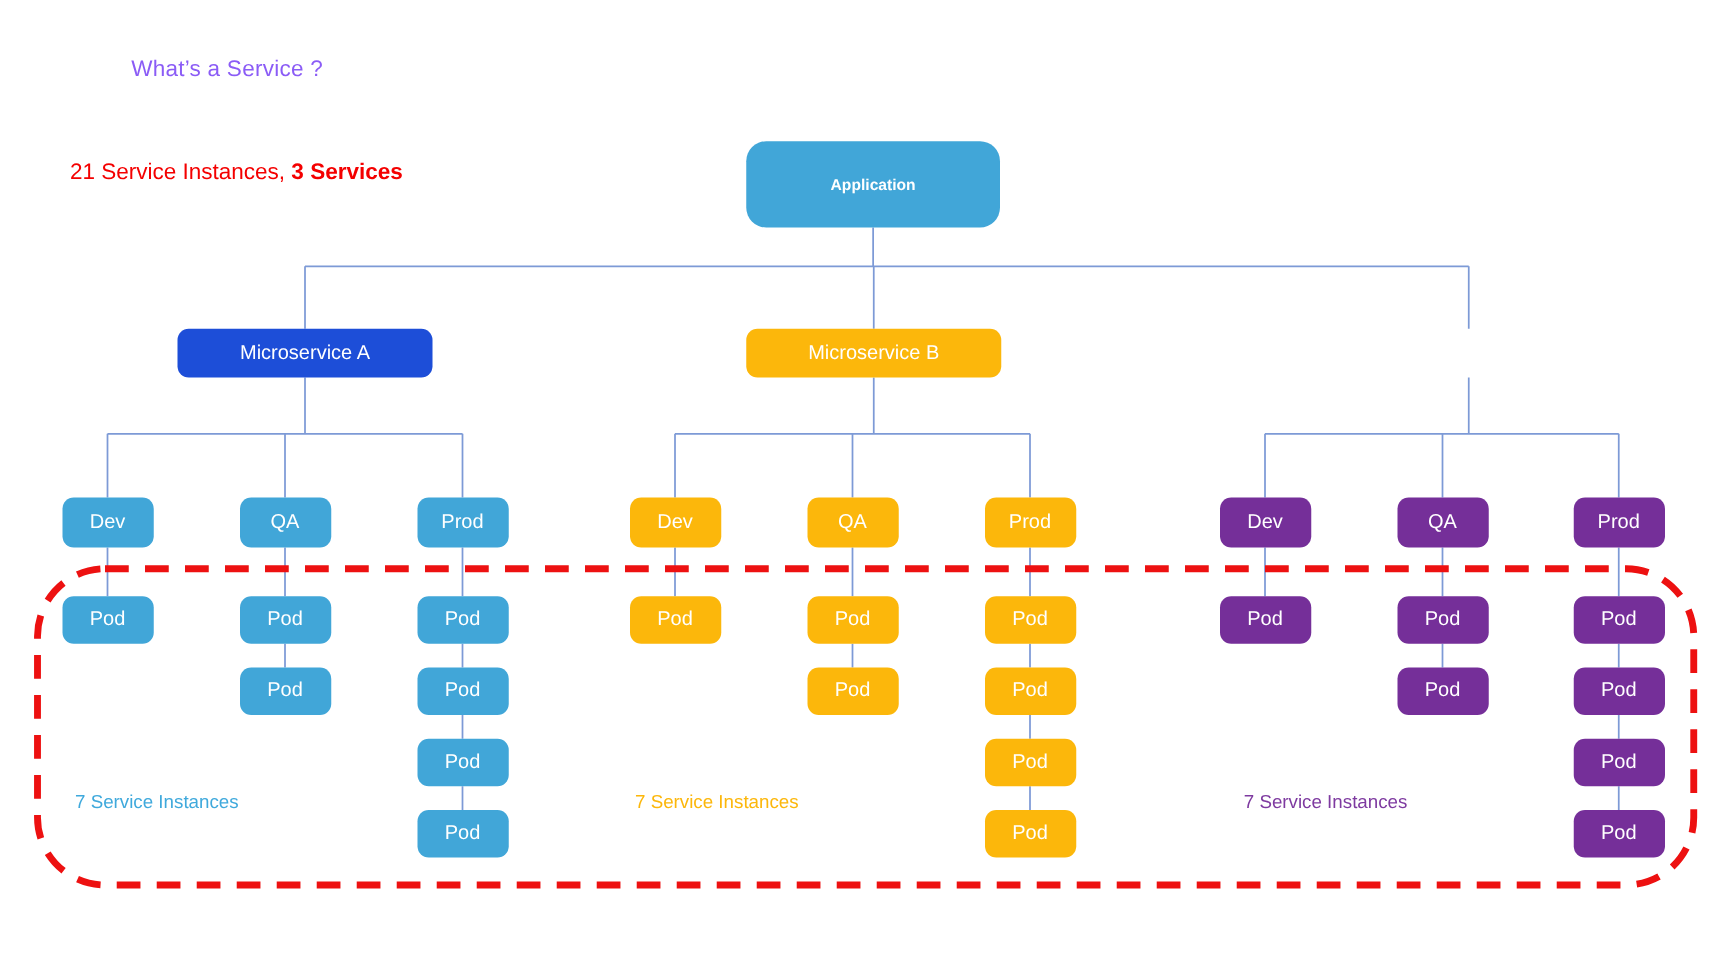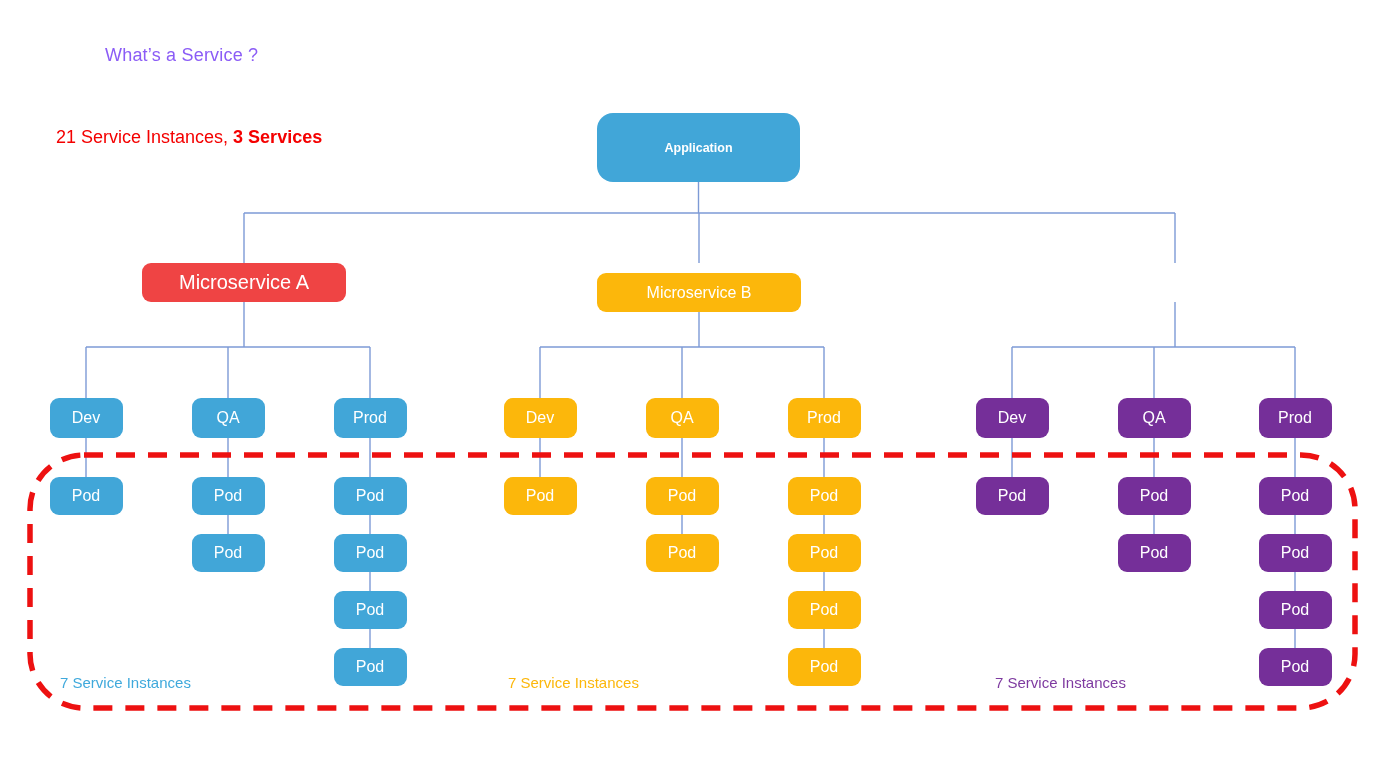--- a/index.html
+++ b/index.html
@@ -46,21 +46,20 @@
     font-size: 18px;
     z-index: 3;
     white-space: nowrap;
   }
   .summary b { font-weight: bold; }
   .count-label {
     position: absolute;
     font-size: 15px;
     z-index: 3;
     white-space: nowrap;
-    margin-top: 41px;
   }
 </style>
 </head>
 <body>
 
 <div id="stage">
   <svg id="connector-layer" width="1386" height="773">
       <line x1="698.5" y1="182" x2="698.5" y2="213" stroke="#7D9AD6" stroke-width="1.4"></line>
       <line x1="244" y1="213" x2="1175" y2="213" stroke="#7D9AD6" stroke-width="1.4"></line>
       <line x1="244" y1="213" x2="244" y2="263" stroke="#7D9AD6" stroke-width="1.4"></line>
@@ -102,21 +101,21 @@
       <line x1="1295" y1="515" x2="1295" y2="534" stroke="#7D9AD6" stroke-width="1.4"></line>
       <line x1="1295" y1="572" x2="1295" y2="591" stroke="#7D9AD6" stroke-width="1.4"></line>
       <line x1="1295" y1="629" x2="1295" y2="648" stroke="#7D9AD6" stroke-width="1.4"></line>
       <rect x="30" y="455" width="1325" height="253" rx="54" fill="none" stroke="#ED1111" stroke-width="5.5" stroke-dasharray="19 13"></rect>
     </svg>
   <div class="page-title" style="color: #8b5cf6;">What’s a Service ?</div>
   <div class="summary" style="color: rgb(244, 0, 0);"><span>21 Service Instances, </span><b>3 Services</b></div>
 <div class="node" style="left: 597px; top: 113px; width: 203px; height: 69px; border-radius: 16px; background: rgb(65, 166, 216); font-size: 12.5px; font-weight: bold;">
       <span>Application</span>
     </div>
-    <div class="node" style="left: 142px; top: 263px; width: 204px; height: 39px; border-radius: 9px; background: #ef4444; font-size: 20px;">
+    <div class="node" style="left: 142px; top: 263px; width: 204px; height: 39px; border-radius: 9px; background: #1d4ed8; font-size: 16px;">
       <span>Microservice A</span>
     </div>
     <div class="node" style="left: 49.5px; top: 398px; width: 73px; height: 40px; border-radius: 9px; background: rgb(65, 166, 216); font-size: 16px;">
       <span>Dev</span>
     </div>
     <div class="node" style="left: 49.5px; top: 477px; width: 73px; height: 38px; border-radius: 9px; background: rgb(65, 166, 216); font-size: 16px;">
       <span>Pod</span>
     </div>
     <div class="node" style="left: 191.5px; top: 398px; width: 73px; height: 40px; border-radius: 9px; background: rgb(65, 166, 216); font-size: 16px;">
       <span>QA</span>
@@ -136,21 +135,21 @@
     <div class="node" style="left: 333.5px; top: 534px; width: 73px; height: 38px; border-radius: 9px; background: rgb(65, 166, 216); font-size: 16px;">
       <span>Pod</span>
     </div>
     <div class="node" style="left: 333.5px; top: 591px; width: 73px; height: 38px; border-radius: 9px; background: rgb(65, 166, 216); font-size: 16px;">
       <span>Pod</span>
     </div>
     <div class="node" style="left: 333.5px; top: 648px; width: 73px; height: 38px; border-radius: 9px; background: rgb(65, 166, 216); font-size: 16px;">
       <span>Pod</span>
     </div>
     <div class="count-label" style="left: 60px; top: 633px; color: rgb(63, 169, 220);">7 Service Instances</div>
-    <div class="node" style="left: 597px; top: 273px; width: 204px; height: 39px; border-radius: 9px; background: rgb(252, 183, 11); font-size: 16px;">
+    <div class="node" style="left: 597px; top: 263px; width: 204px; height: 39px; border-radius: 9px; background: rgb(252, 183, 11); font-size: 16px;">
       <span>Microservice B</span>
     </div>
     <div class="node" style="left: 503.5px; top: 398px; width: 73px; height: 40px; border-radius: 9px; background: rgb(252, 183, 11); font-size: 16px;">
       <span>Dev</span>
     </div>
     <div class="node" style="left: 503.5px; top: 477px; width: 73px; height: 38px; border-radius: 9px; background: rgb(252, 183, 11); font-size: 16px;">
       <span>Pod</span>
     </div>
     <div class="node" style="left: 645.5px; top: 398px; width: 73px; height: 40px; border-radius: 9px; background: rgb(252, 183, 11); font-size: 16px;">
       <span>QA</span>

